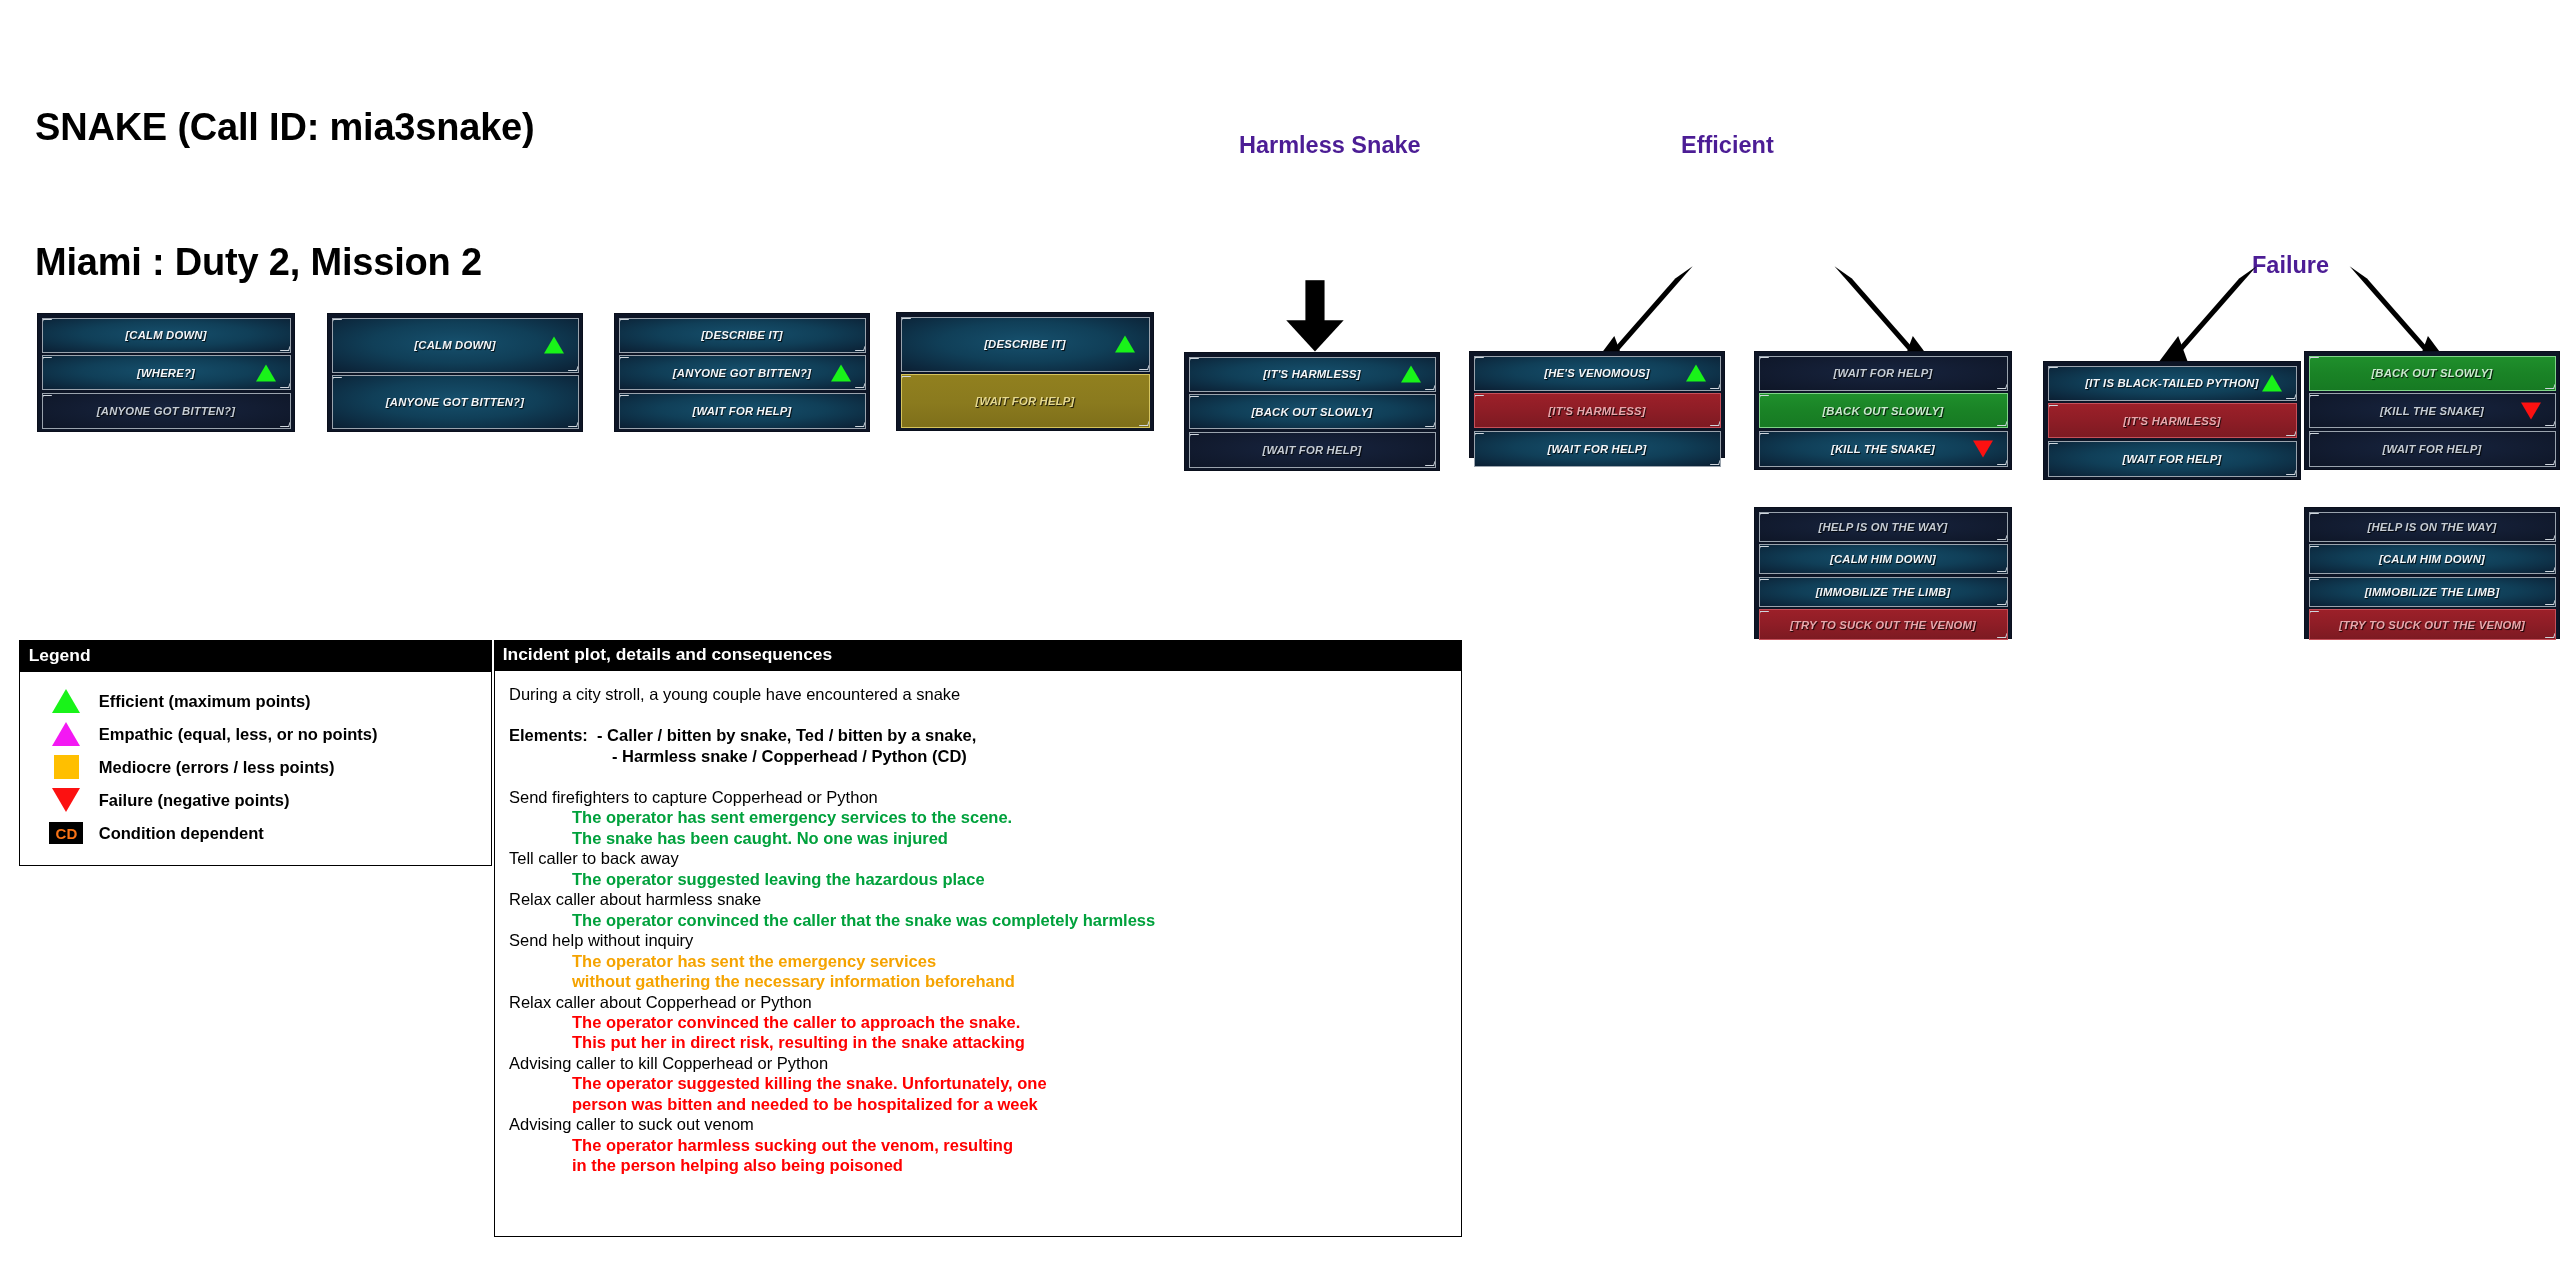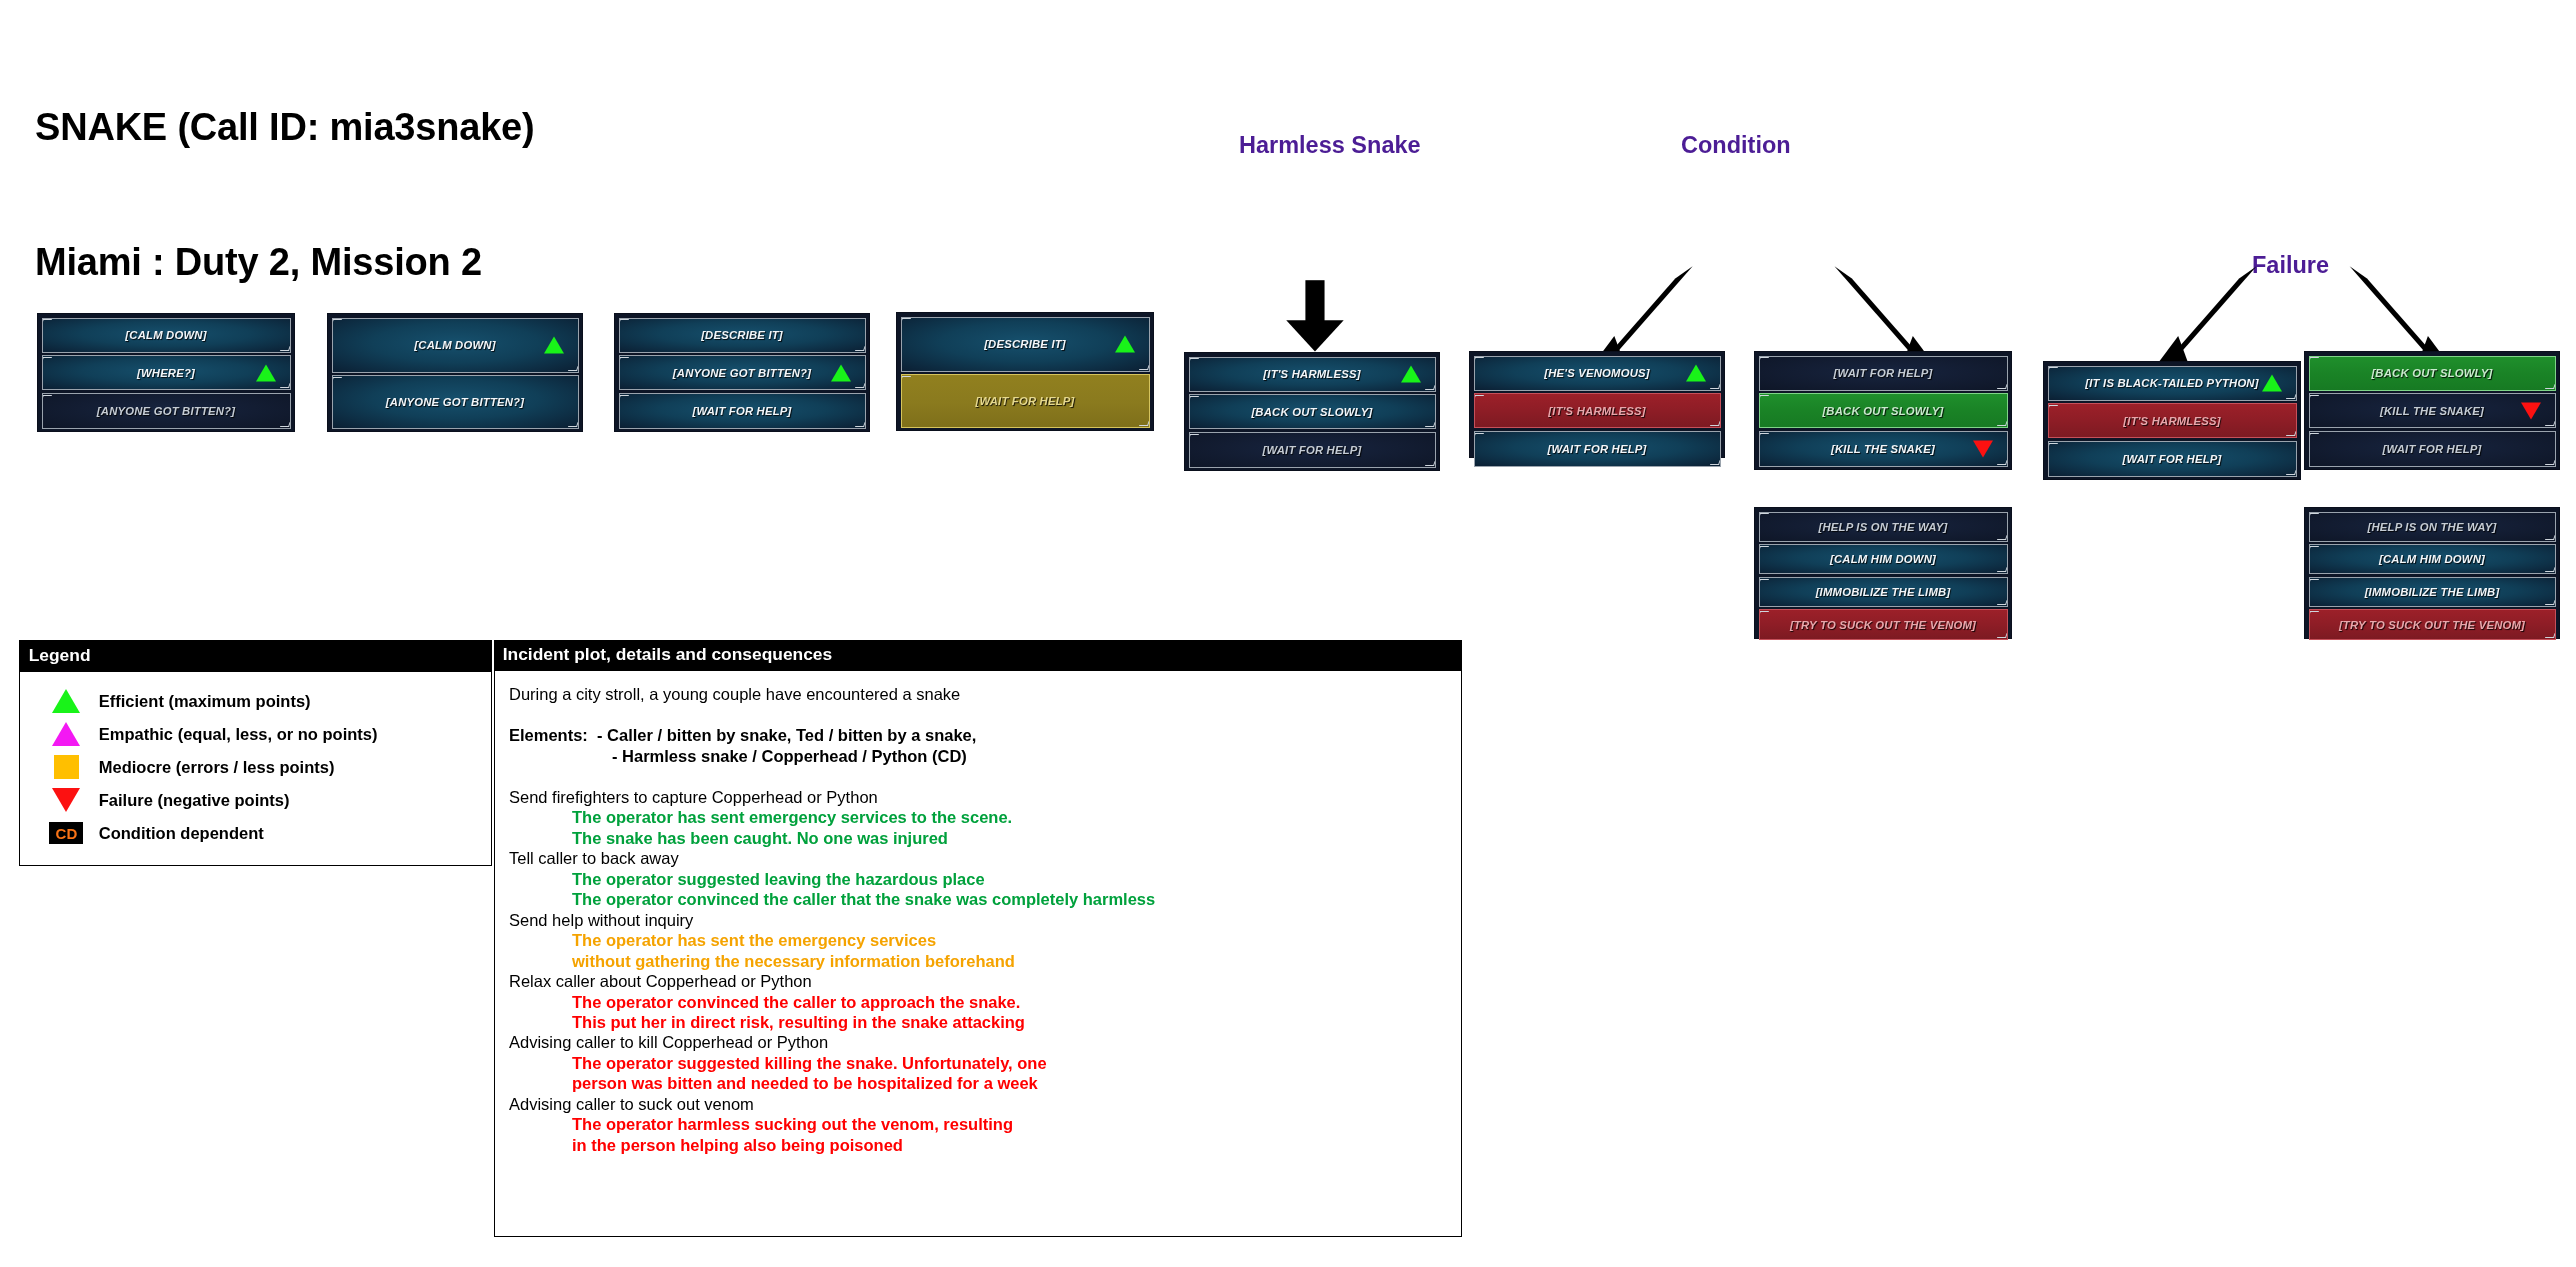--- a/index.html
+++ b/index.html
@@ -251,21 +251,21 @@
 </style>
 </head>
 <body>
 
 <div id="doc-title">
   <span class="title-line">SNAKE (Call ID: mia3snake)</span>
   <span class="title-line">Miami : Duty 2, Mission 2</span>
 </div>
 
 <div class="branch-label" style="left:1239px; top:132px;">Harmless Snake</div>
-<div class="branch-label" style="left:1681px; top:132px;">Condition</div>
+<div class="branch-label" style="left:1681px; top:132px;">Efficient</div>
 <div class="branch-label" style="left:2252px; top:252px; top:252px;">Failure</div>
 
 <svg id="arrow-layer" viewBox="0 0 2960 1456" width="2576" height="1267">
 
   <g>
     <rect x="1500" y="322" width="22" height="52" fill="#000000"></rect>
     <polygon points="1478,368 1544,368 1511,404" fill="#000000"></polygon>
   </g>
 
   <g>
@@ -472,20 +472,21 @@
     <div class="ip-line">During a city stroll, a young couple have encountered a snake</div>
     <div class="ip-line blank"></div>
     <div class="ip-line bold">Elements:  - Caller / bitten by snake, Ted / bitten by a snake,</div>
     <div class="ip-line bold" style="padding-left:103px;">- Harmless snake / Copperhead / Python (CD)</div>
     <div class="ip-line blank"></div>
     <div class="ip-line">Send firefighters to capture Copperhead or Python</div>
     <div class="ip-line green indent1">The operator has sent emergency services to the scene.</div>
     <div class="ip-line green indent1">The snake has been caught. No one was injured</div>
     <div class="ip-line">Tell caller to back away</div>
     <div class="ip-line green indent1">The operator suggested leaving the hazardous place</div>
+    <div class="ip-line">Relax caller about harmless snake</div>
     <div class="ip-line green indent1">The operator convinced the caller that the snake was completely harmless</div>
     <div class="ip-line">Send help without inquiry</div>
     <div class="ip-line amber indent1">The operator has sent the emergency services</div>
     <div class="ip-line amber indent1">without gathering the necessary information beforehand</div>
     <div class="ip-line">Relax caller about Copperhead or Python</div>
     <div class="ip-line red indent1">The operator convinced the caller to approach the snake.</div>
     <div class="ip-line red indent1">This put her in direct risk, resulting in the snake attacking</div>
     <div class="ip-line">Advising caller to kill Copperhead or Python</div>
     <div class="ip-line red indent1">The operator suggested killing the snake. Unfortunately, one</div>
     <div class="ip-line red indent1">person was bitten and needed to be hospitalized for a week</div>

